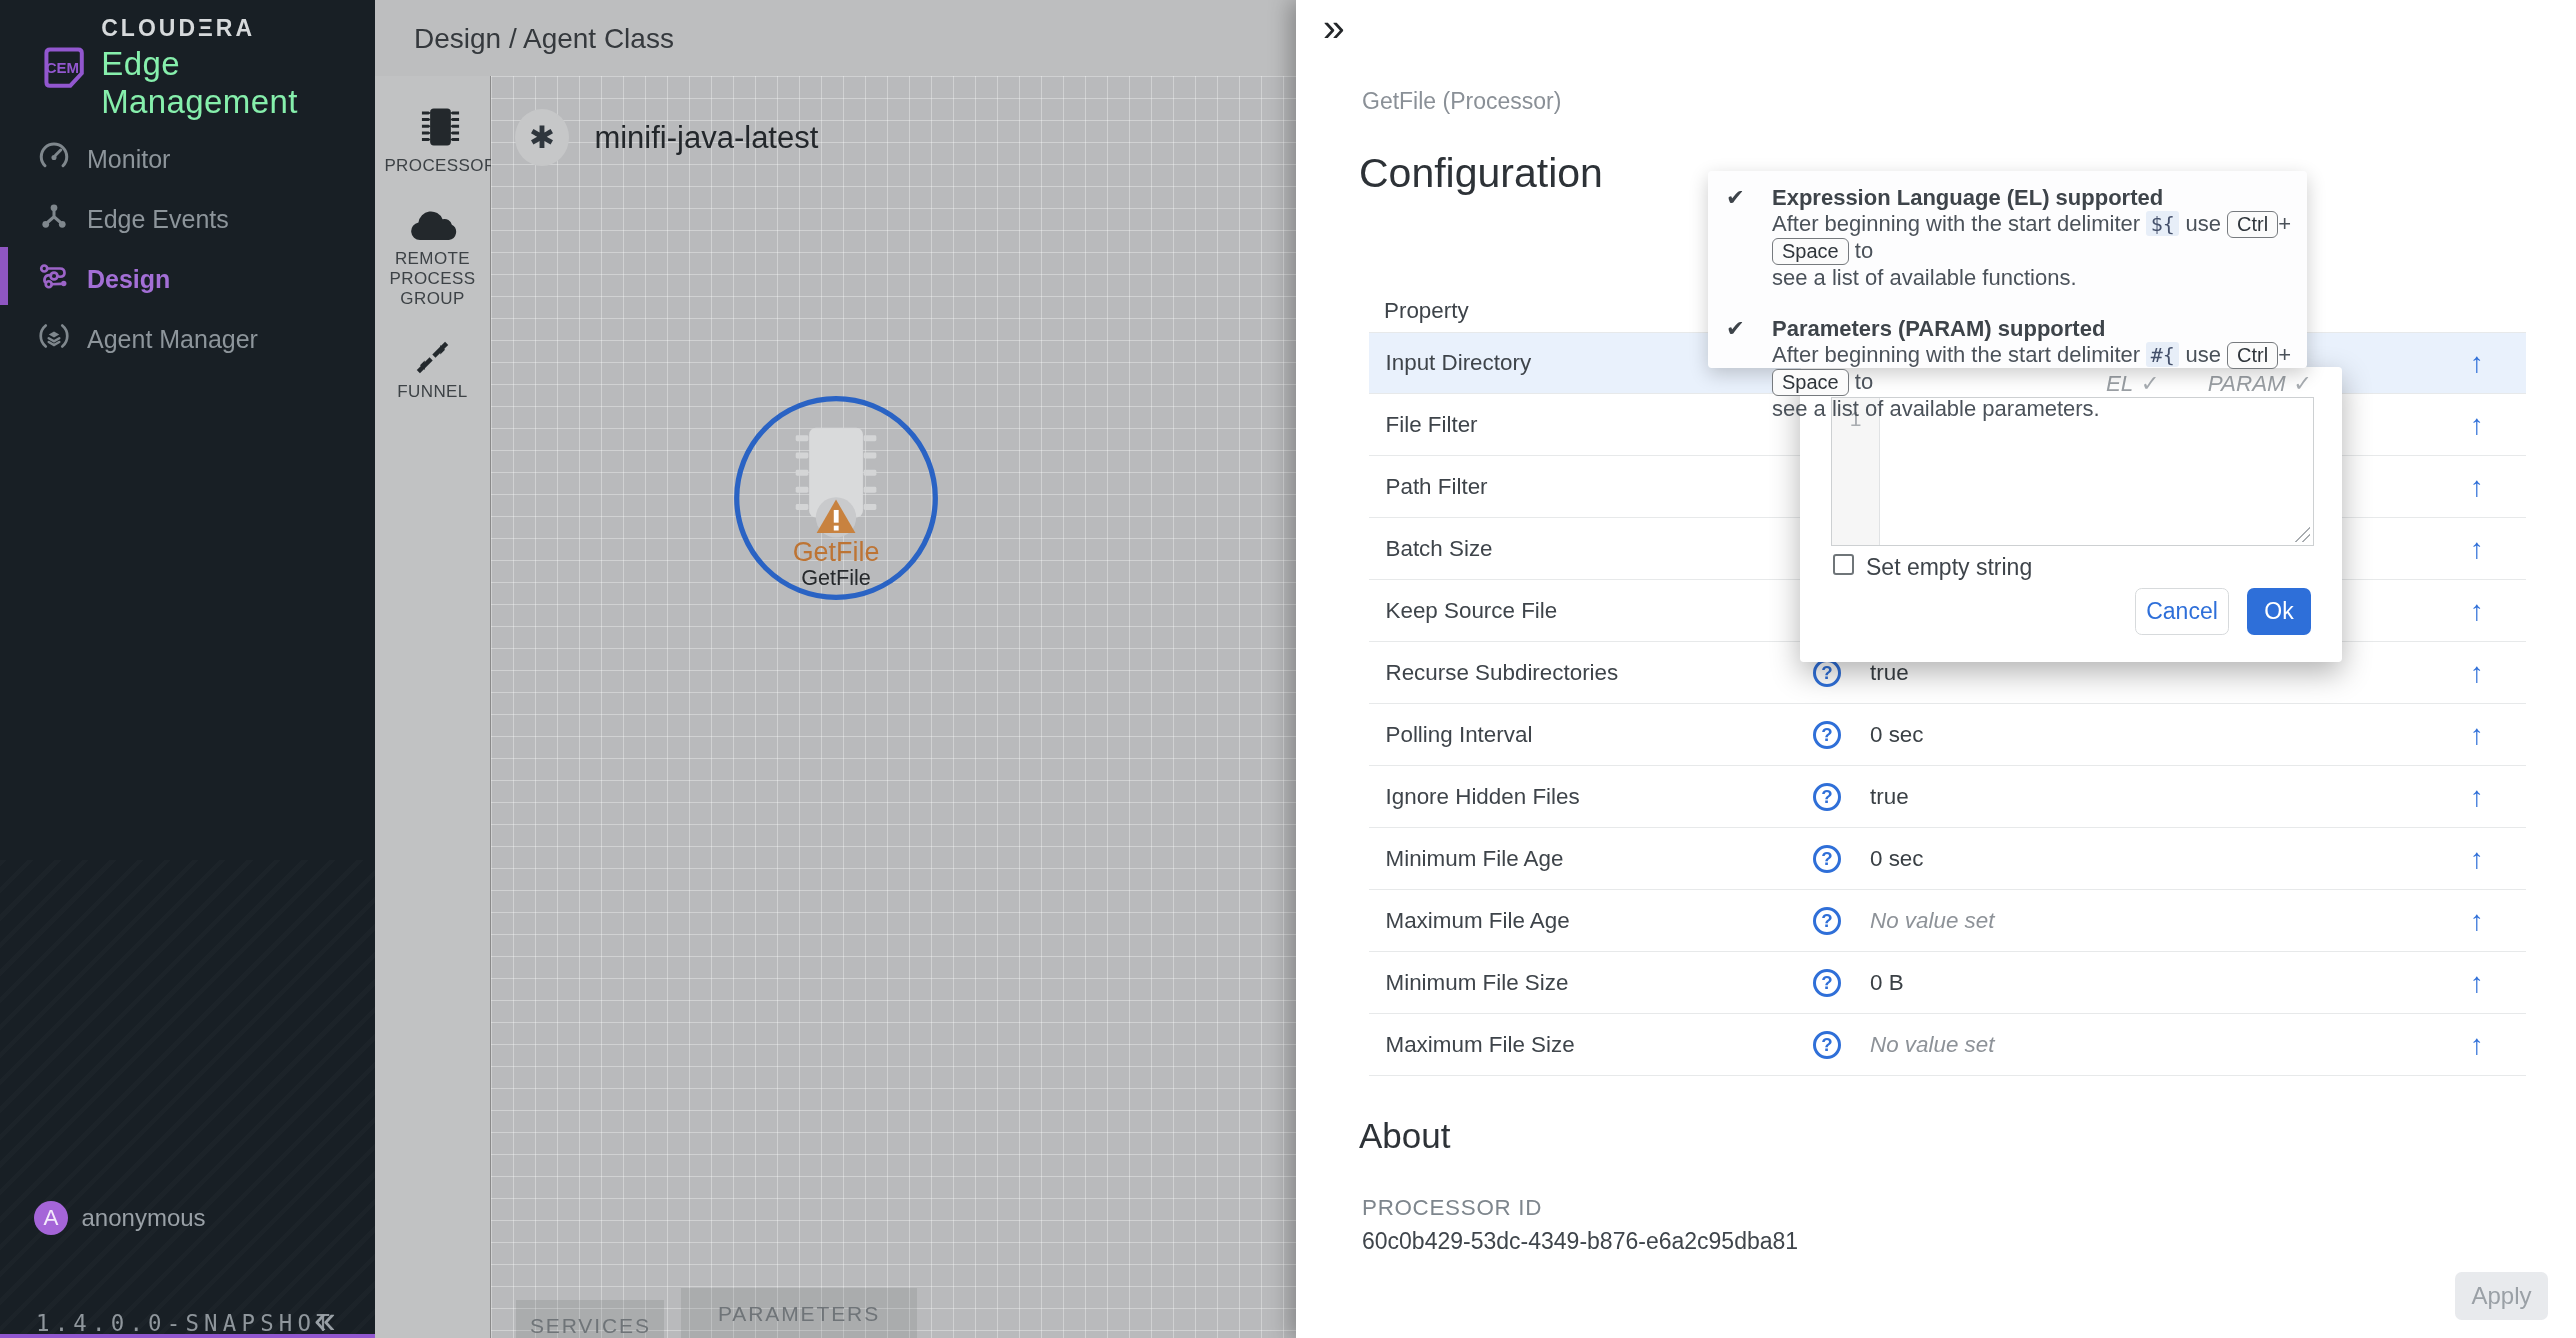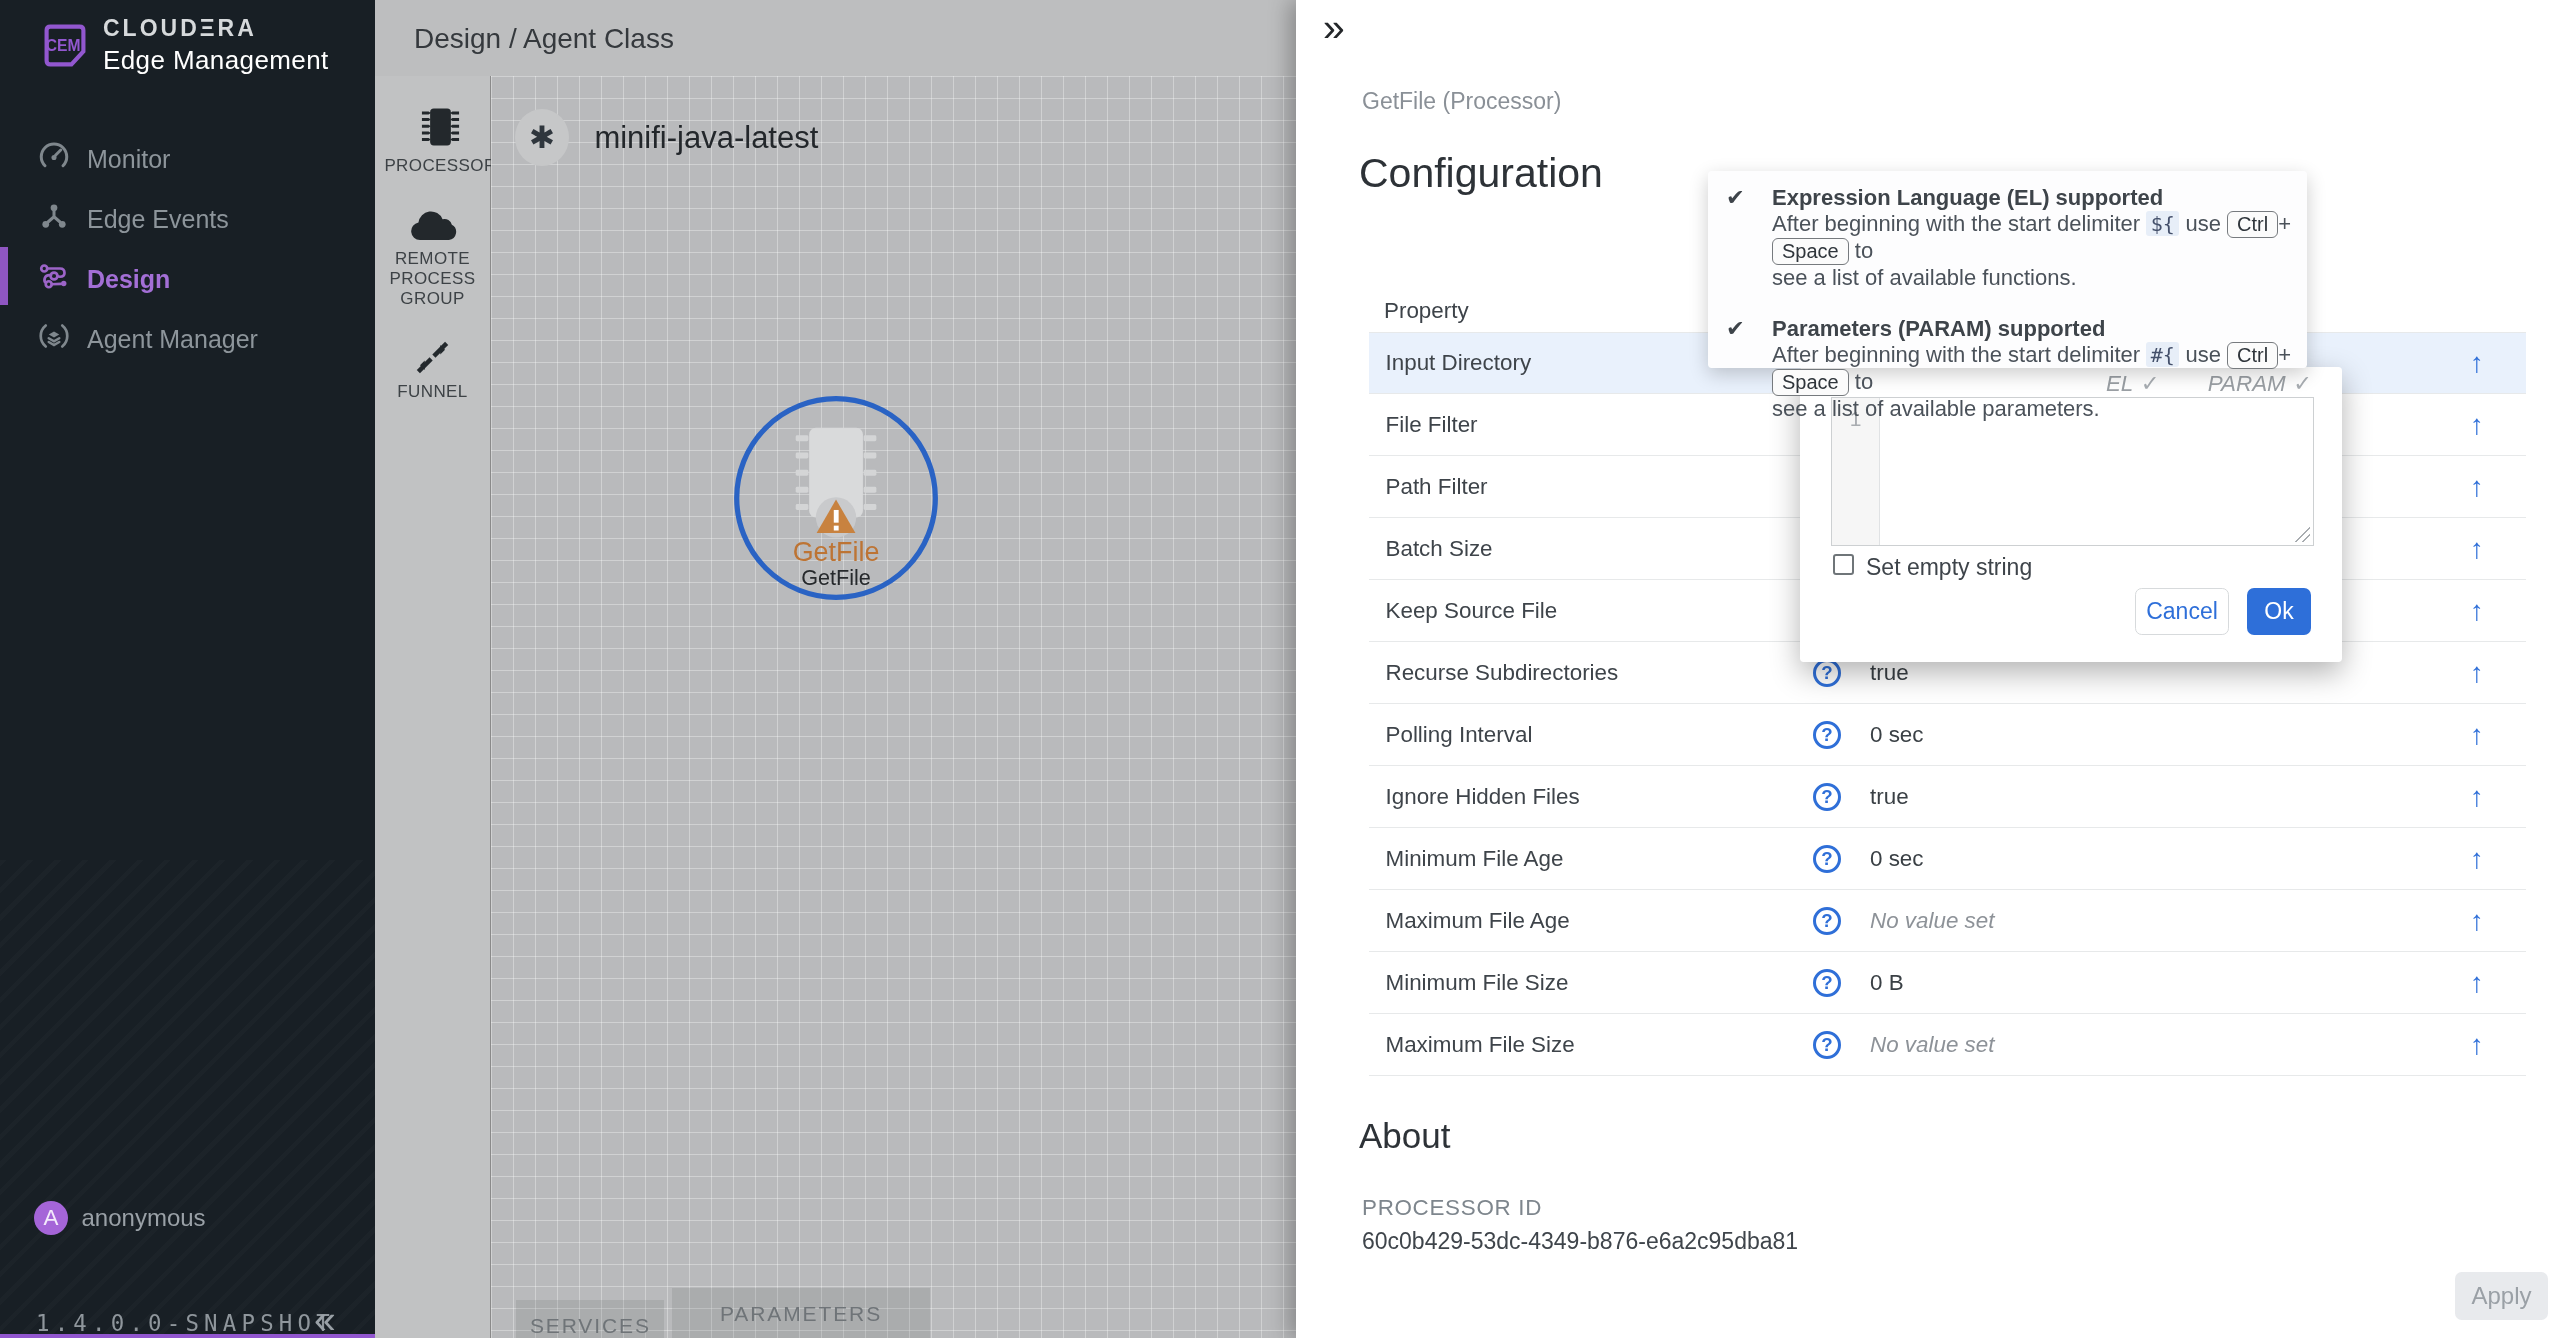--- a/index.html
+++ b/index.html
@@ -16,21 +16,21 @@
   #sidebar .stripes {
     position:absolute; left:0; top:860px; width:375px; height:479px;
     background:repeating-linear-gradient(135deg, rgba(255,255,255,0.035) 0 4.5px, transparent 4.5px 19.4px);
     opacity:.5;
   }
   #sidebar .bottom-accent { position:absolute; left:0; bottom:0; width:375px; height:5.2px; background:#9257cf; }
   .logo-row { position:absolute; left:42px; top:15px; display:flex; align-items:center; }
   .cem-badge { width:46px; height:46px; }
   .brand { margin-left:15px; }
   .brand-top { font-size:23px; font-weight:bold; letter-spacing:3px; color:#d6d9db; }
-  .brand-bottom { font-size:26px; color:#ffffff; margin-top:3px; letter-spacing:0.4px; }
+  .brand-bottom { font-size:33px; color:#86efac; margin-top:3px; letter-spacing:0.4px; }
   .nav { position:absolute; left:0; top:126px; width:375px; }
   .nav-item { position:relative; height:60px; display:flex; align-items:center; cursor:pointer; }
   .nav-item .nicon { width:30px; height:30px; margin-left:39px; flex:none; }
   .nav-item .nlabel { margin-left:18px; font-size:25px; color:#8d959b;margin-top:6px; }
   .nav-item.active .nlabel { color:#a36fd6; font-weight:bold; }
   .nav-item.active .active-bar {
     position:absolute; left:0; top:0.7px; width:7.5px; height:58px; background:#8f56c2;
   }
   .side-footer-user { position:absolute; left:34px; top:1201px; display:flex; align-items:center; }
   .avatar { width:34px; height:34px; border-radius:50%; background:#a565d8; color:#f3eafb;
@@ -63,21 +63,21 @@
   .flow-badge { width:54px; height:57px; border-radius:50%; background:#c6c7c8;
                 display:flex; align-items:center; justify-content:center;
                 font-size:31px; color:#2f363d; }
   .flow-name { margin-left:25.4px; font-size:31px; color:#23272b; }
   #getfile-node { position:absolute; left:239px; top:316px; cursor:pointer; }
   .canvas-tabs { position:absolute; left:0; bottom:0; width:806px; height:51px; }
   .ctab { position:absolute; top:0; height:51px; background:rgba(96,98,100,0.16);
           display:flex; align-items:center; justify-content:center;
           font-size:21px; letter-spacing:1.9px; color:#6f7478; cursor:pointer; }
   .ctab.services { left:25.4px; width:148px;margin-top:12px; }
-  .ctab.parameters { left:181px; width:258px; }
+  .ctab.parameters { left:190px; width:236px; }
   
   #panel {
     position:absolute; left:1296px; top:0; width:1280px; height:1339px; background:#ffffff;
     box-shadow:-7.5px 0 21px rgba(0,0,0,0.28);
   }
   .panel-expand { position:absolute; left:27px; top:6px; font-size:39px; color:#24272a; cursor:pointer; }
   .panel-subtitle { position:absolute; left:66px; top:88px; font-size:23px; color:#8a9097; }
   .panel-section-title { position:absolute; left:63px; top:150px; font-size:41px; color:#2d3237; font-weight:500; }
   .col-head { position:absolute; top:298px; font-size:22.4px; font-weight:500; color:#3d4349; }
   .col-head.property { left:88px; }

